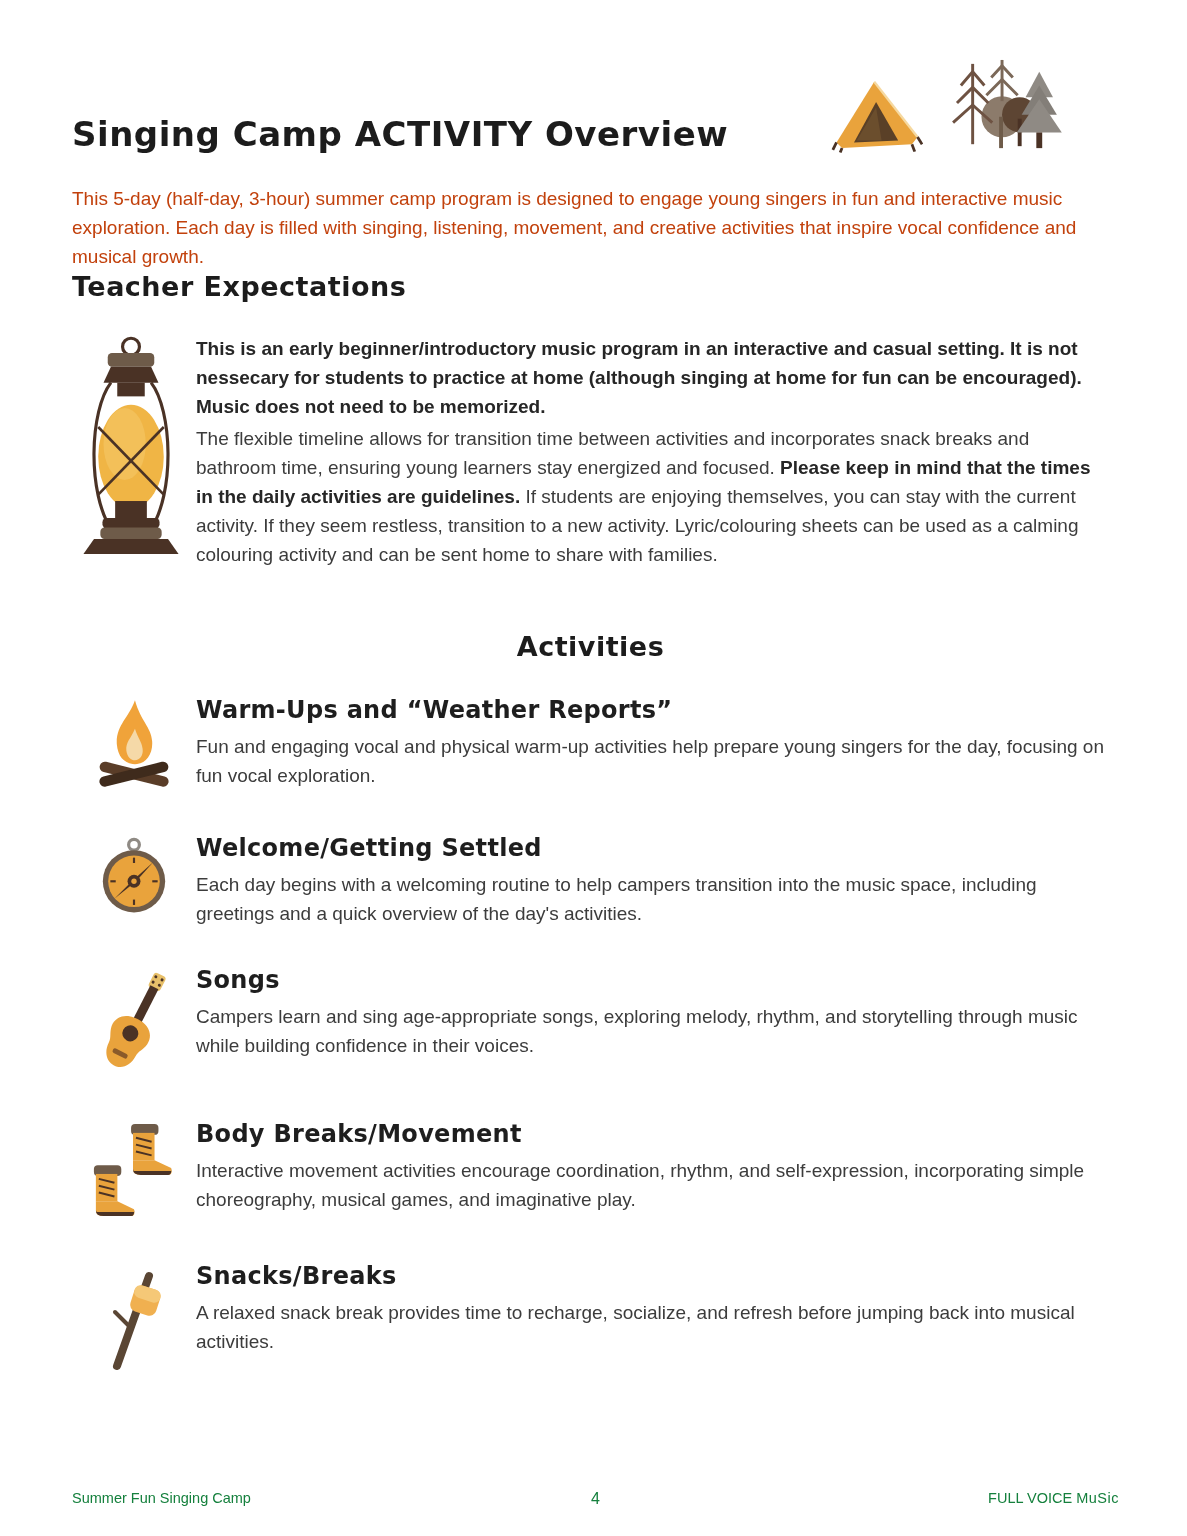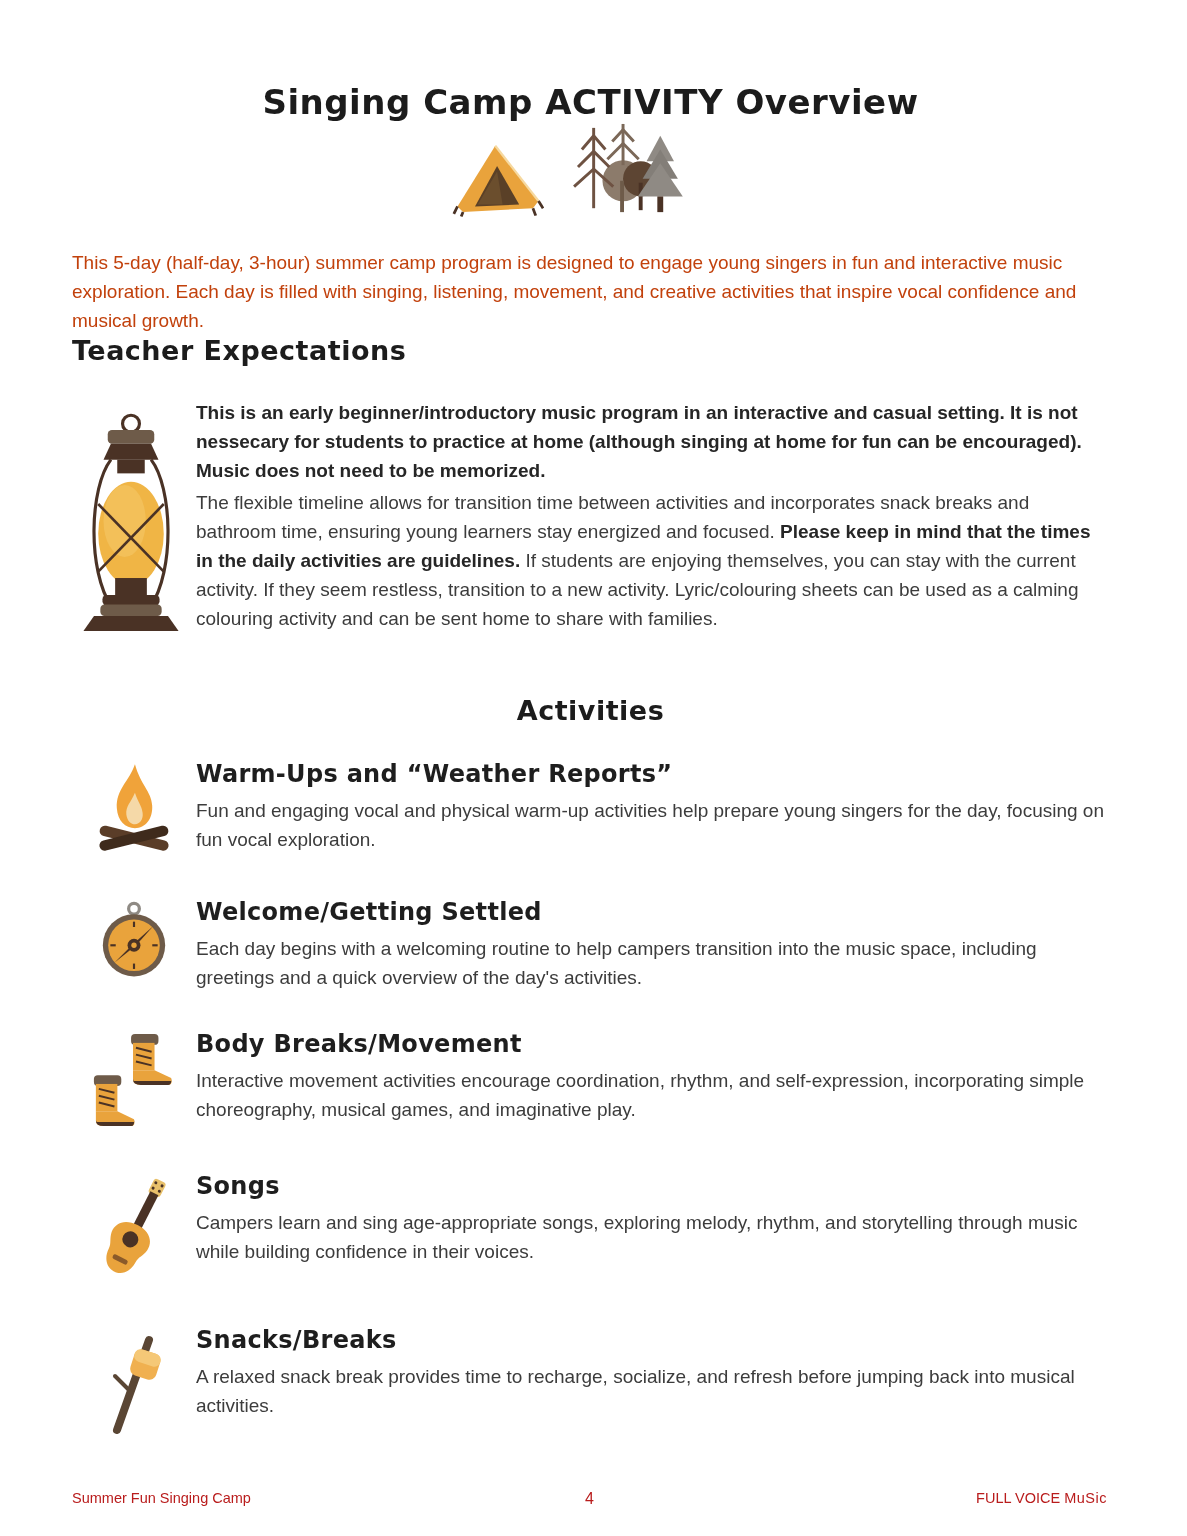--- a/index.html
+++ b/index.html
@@ -9,40 +9,40 @@
     position: relative;
     font-family: "Liberation Sans", sans-serif;
     color: #3a3a3a;
   }
   .page {
     position: absolute; inset: 0;
     padding: 58px 78px 0 72px;
   }
   
   .header-row {
-    display: flex; justify-content: space-between; align-items: center; flex-direction: column;
+    display: flex; justify-content: space-between; align-items: flex-end;
   }
   .doc-title {
     font-family: "DejaVu Sans", sans-serif;
     font-size: 34px; font-weight: 700; color: #1c1c1c;
     letter-spacing: 0.5px; margin-top: 24px;
   }
   .header-icons { display: flex; align-items: flex-end; gap: 22px; margin-right: 46px; }
   
   .intro {
     margin-top: 30px; width: 1040px;
     font-size: 19px; line-height: 29px; color: #c2410c;
   }
   .section-heading {
     font-family: "DejaVu Sans", sans-serif;
     font-size: 27px; font-weight: 700; color: #1c1c1c;
     letter-spacing: 0.5px;
   }
   .te-heading { }
-  .te-row { display: flex; margin-top: 32px; align-items: flex-end; }
+  .te-row { display: flex; margin-top: 32px; }
   .icon-col { width: 124px; flex: 0 0 124px; display: flex; justify-content: flex-start; }
   .te-text { width: 916px; }
   .para-bold {
     font-size: 19px; line-height: 29px; font-weight: 700; color: #262626;
   }
   .para-normal {
     font-size: 19px; line-height: 29px; color: #3c3c3c; margin-top: 3px;
   }
   .para-normal b { color: #262626; }
   
@@ -55,23 +55,23 @@
   }
   .activity-text { width: 916px; }
   .activity-title {
     font-family: "DejaVu Sans", sans-serif;
     font-size: 24px; font-weight: 700; color: #1e1e1e;
     letter-spacing: 0.3px; margin-bottom: 8px;
   }
   .activity-desc { font-size: 19px; line-height: 29px; color: #3c3c3c; }
   
   .footer {
-    position: absolute; left: 72px; right: 80px; bottom: 30px;
+    position: absolute; left: 72px; right: 68px; bottom: 30px;
     display: flex; justify-content: space-between; align-items: baseline;
-    font-size: 14.5px; color: #b91c1c;
+    font-size: 14.5px; color: #15803d;
   }
   .footer-center { position: absolute; left: 50%; transform: translateX(-50%); font-size: 16px; }
   .brand-script { letter-spacing: 0.5px; }
   svg { display: block; }
 </style>
 </head>
 <body>
 
 <div class="page">
 
@@ -183,20 +183,42 @@
         </svg>
       </div>
       <div class="activity-text">
         <div class="activity-title">Welcome/Getting Settled</div>
         <div class="activity-desc">Each day begins with a welcoming routine to help campers transition into the music space, including greetings and a quick overview of the day's activities.</div>
       </div>
     </div>
 
     <div class="activity-item">
       <div class="activity-icon-col">
+        <svg width="90" height="116" viewBox="0 0 90 116">
+          <g transform="rotate(27 45 58)">
+            <rect x="40" y="2" width="13" height="16" rx="3" fill="#E8C06A"></rect>
+            <circle cx="43" cy="6" r="1.5" fill="#4A3225"></circle>
+            <circle cx="50" cy="6" r="1.5" fill="#4A3225"></circle>
+            <circle cx="43" cy="12" r="1.5" fill="#4A3225"></circle>
+            <circle cx="50" cy="12" r="1.5" fill="#4A3225"></circle>
+            <rect x="42" y="16" width="9" height="44" fill="#4A3225"></rect>
+            <path d="M46,52 C60,52 67,60 66,70 C65,77 61,80 61,86 C61,96 55,104 46,104 C37,104 31,96 31,86 C31,80 27,77 26,70 C25,60 32,52 46,52 Z" fill="#E9A33C"></path>
+            <circle cx="46" cy="68" r="8" fill="#4A3225"></circle>
+            <rect x="38" y="88" width="16" height="5" rx="2" fill="#8A5A2A"></rect>
+          </g>
+        </svg>
+      </div>
+      <div class="activity-text">
+        <div class="activity-title">Songs</div>
+        <div class="activity-desc">Campers learn and sing age-appropriate songs, exploring melody, rhythm, and storytelling through music while building confidence in their voices.</div>
+      </div>
+    </div>
+
+    <div class="activity-item">
+      <div class="activity-icon-col">
         <svg width="88" height="104" viewBox="0 0 90 106">
           <g transform="translate(42,4)">
             <rect x="0" y="0" width="28" height="11" rx="4" fill="#6E5B49"></rect>
             <rect x="2" y="9" width="22" height="28" fill="#E9A33C"></rect>
             <path d="M2,37 L2,46 Q2,52 10,52 L38,52 Q43,52 41,45 L24,37 Z" fill="#E9A33C"></path>
             <path d="M3,48 L41,48 L41,45 Q42,52 38,52 L10,52 Q2,52 2,46 Z" fill="#4A3225"></path>
             <g stroke="#4A3225" stroke-width="2">
                 <line x1="5" y1="14" x2="21" y2="18"></line>
                 <line x1="5" y1="21" x2="21" y2="25"></line>
                 <line x1="5" y1="28" x2="21" y2="32"></line>
@@ -216,42 +238,20 @@
         </svg>
       </div>
       <div class="activity-text">
         <div class="activity-title">Body Breaks/Movement</div>
         <div class="activity-desc">Interactive movement activities encourage coordination, rhythm, and self-expression, incorporating simple choreography, musical games, and imaginative play.</div>
       </div>
     </div>
 
     <div class="activity-item">
       <div class="activity-icon-col">
-        <svg width="90" height="116" viewBox="0 0 90 116">
-          <g transform="rotate(27 45 58)">
-            <rect x="40" y="2" width="13" height="16" rx="3" fill="#E8C06A"></rect>
-            <circle cx="43" cy="6" r="1.5" fill="#4A3225"></circle>
-            <circle cx="50" cy="6" r="1.5" fill="#4A3225"></circle>
-            <circle cx="43" cy="12" r="1.5" fill="#4A3225"></circle>
-            <circle cx="50" cy="12" r="1.5" fill="#4A3225"></circle>
-            <rect x="42" y="16" width="9" height="44" fill="#4A3225"></rect>
-            <path d="M46,52 C60,52 67,60 66,70 C65,77 61,80 61,86 C61,96 55,104 46,104 C37,104 31,96 31,86 C31,80 27,77 26,70 C25,60 32,52 46,52 Z" fill="#E9A33C"></path>
-            <circle cx="46" cy="68" r="8" fill="#4A3225"></circle>
-            <rect x="38" y="88" width="16" height="5" rx="2" fill="#8A5A2A"></rect>
-          </g>
-        </svg>
-      </div>
-      <div class="activity-text">
-        <div class="activity-title">Songs</div>
-        <div class="activity-desc">Campers learn and sing age-appropriate songs, exploring melody, rhythm, and storytelling through music while building confidence in their voices.</div>
-      </div>
-    </div>
-
-    <div class="activity-item">
-      <div class="activity-icon-col">
         <svg width="72" height="112" viewBox="0 0 70 112">
           <line x1="18" y1="104" x2="50" y2="14" stroke="#5A4634" stroke-width="8" stroke-linecap="round"></line>
           <line x1="30" y1="64" x2="16" y2="50" stroke="#5A4634" stroke-width="4" stroke-linecap="round"></line>
           <g transform="rotate(18 46 38)">
             <rect x="33" y="25" width="27" height="27" rx="7" fill="#F0B050"></rect>
             <rect x="33" y="25" width="27" height="13" rx="6" fill="#F5C877"></rect>
           </g>
         </svg>
       </div>
       <div class="activity-text">

